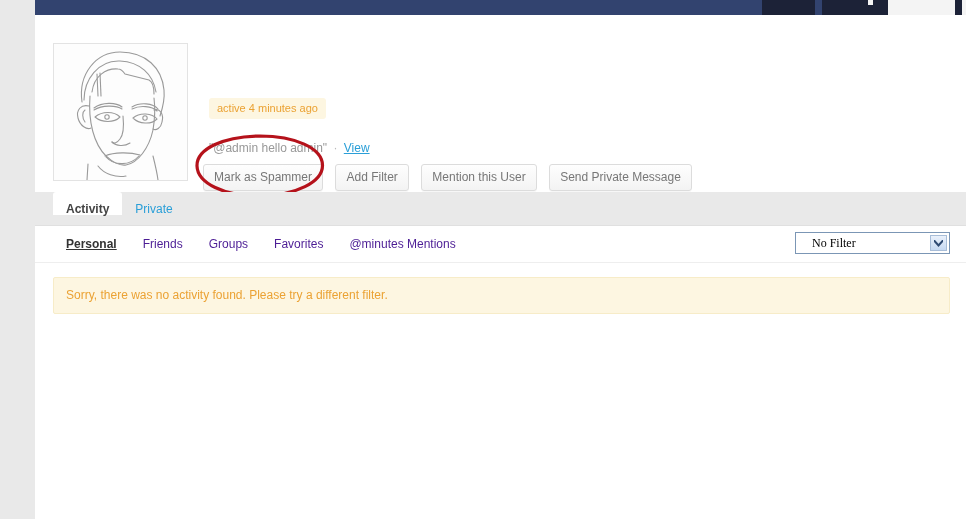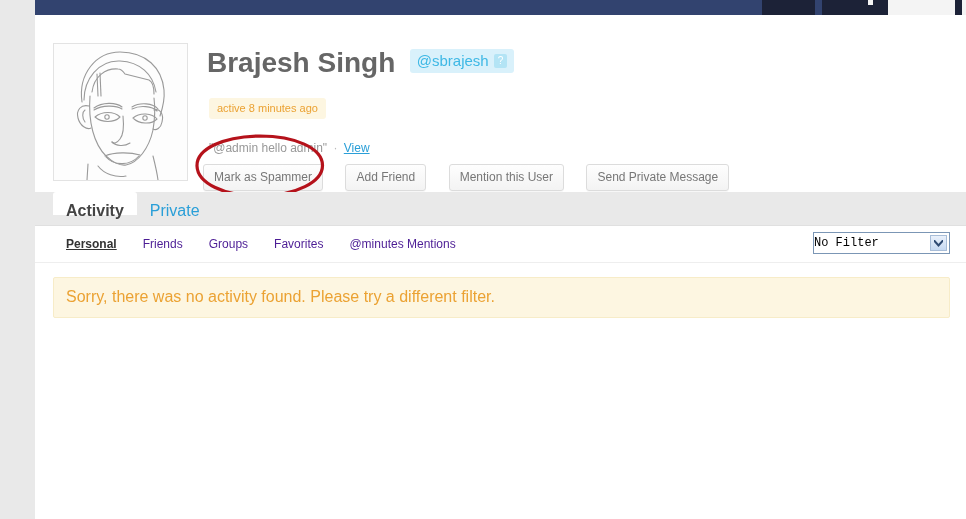--- a/index.html
+++ b/index.html
@@ -148,21 +148,21 @@
   }
   .member-btn {
     display: inline-block;
     font-family: "Liberation Sans", sans-serif;
     font-size: 12px;
     color: #777777;
     background: linear-gradient(to bottom, #fefefe 0%, #f3f3f3 100%);
     border: 1px solid #dcdcdc;
     border-radius: 3px;
     padding: 5px 10px 6px 10px;
-    margin-right: 18px;
+    margin-right: 8px;
     cursor: pointer;
     box-shadow: 0 1px 0 rgba(0,0,0,0.03);
   }
 
   
   #spammer-annotation {
     position: absolute;
     left: 159px;
     top: 118px;
     width: 132px;
@@ -182,21 +182,21 @@
     padding: 0 0 0 18px;
     list-style: none;
     height: 33px;
   }
   #item-nav li {
     float: left;
     height: 33px;
   }
   #item-nav li a {
     display: block;
-    font-size: 16px;
+    font-size: 12px;
     color: #2a9fd8;
     text-decoration: none;
     padding: 10px 13px 0 13px;
     height: 23px;
     box-sizing: border-box;
     cursor: pointer;
   }
   #item-nav li.current a {
     background: #ffffff;
     color: #444444;
@@ -229,29 +229,29 @@
   #subnav li.current a {
     color: #333333;
     font-weight: bold;
     text-decoration: underline;
   }
 
   #activity-filter-select {
     position: absolute;
     right: 16px;
     top: 6px;
-    width: 137px;
+    width: 155px;
     height: 22px;
-    font-family: Liberation Mono, monospace;
+    font-family: Liberation Serif, serif;
     font-size: 12px;
     color: #000000;
     background: #ffffff;
     border: 1px solid #7b96b5;
     box-sizing: border-box;
-    padding: 2px 22px 2px 0;
+    padding: 2px 22px 2px 16px;
     line-height: 16px;
     cursor: pointer;
     white-space: nowrap;
     overflow: hidden;
   }
   #activity-filter-select .arrow-box {
     position: absolute;
     right: 2px;
     top: 2px;
     width: 17px;
@@ -273,21 +273,21 @@
   }
   #no-activity-notice {
     position: absolute;
     left: 18px;
     top: 14px;
     width: 897px;
     box-sizing: border-box;
     background: #fdf6e1;
     border: 1px solid #f7ecc8;
     color: #eba233;
-    font-size: 16px;
+    font-size: 12px;
     padding: 10px 28px 11px 12px;
     border-radius: 2px;
   }
 </style>
 </head>
 <body>
 
 <div id="admin-bar">
   <div class="seg seg-a"></div>
   <div class="seg seg-b"></div>
@@ -336,36 +336,32 @@
           <path d="M51 112 C60 108, 76 108, 86 111"></path>
           <path d="M52 113 C60 122, 76 122, 85 112"></path>
 
           <path d="M44 122 C50 130, 62 134, 72 132"></path>
           <path d="M34 120 L33 136"></path>
           <path d="M99 112 C101 120, 103 128, 104 136"></path>
         </g>
       </svg>
     </div>
 
-    <div id="member-name-line">
-      <span id="member-name">Brajesh Singh</span>
-      <span id="user-nicename"><span>@sbrajesh</span><span id="nicename-help">?</span></span>
-    </div>
-
-    <div id="activity-badge">active 8 minutes ago</div>
+
+    <div id="activity-badge">active 4 minutes ago</div>
 
     <div id="latest-update">
       <span>"@admin hello admin"</span>
       <span class="sep">·</span>
       <span id="view-link">View</span>
     </div>
 
     <div id="member-buttons">
       <span class="member-btn">Mark as Spammer</span>
-      <span class="member-btn">Add Friend</span>
+      <span class="member-btn">Add Filter</span>
       <span class="member-btn">Mention this User</span>
       <span class="member-btn">Send Private Message</span>
     </div>
 
     <svg id="spammer-annotation" viewBox="0 0 132 66" xmlns="http://www.w3.org/2000/svg">
       <path d="M66 3 C101 3, 128 15, 128.5 32 C129 49, 102 62.5, 66 63 C30 63.5, 3.5 50, 3 33 C2.5 16, 29 3.5, 66 3 Z" fill="none" stroke="#b5121b" stroke-width="3.2" stroke-linecap="round"></path>
     </svg>
 
   </div>
 

